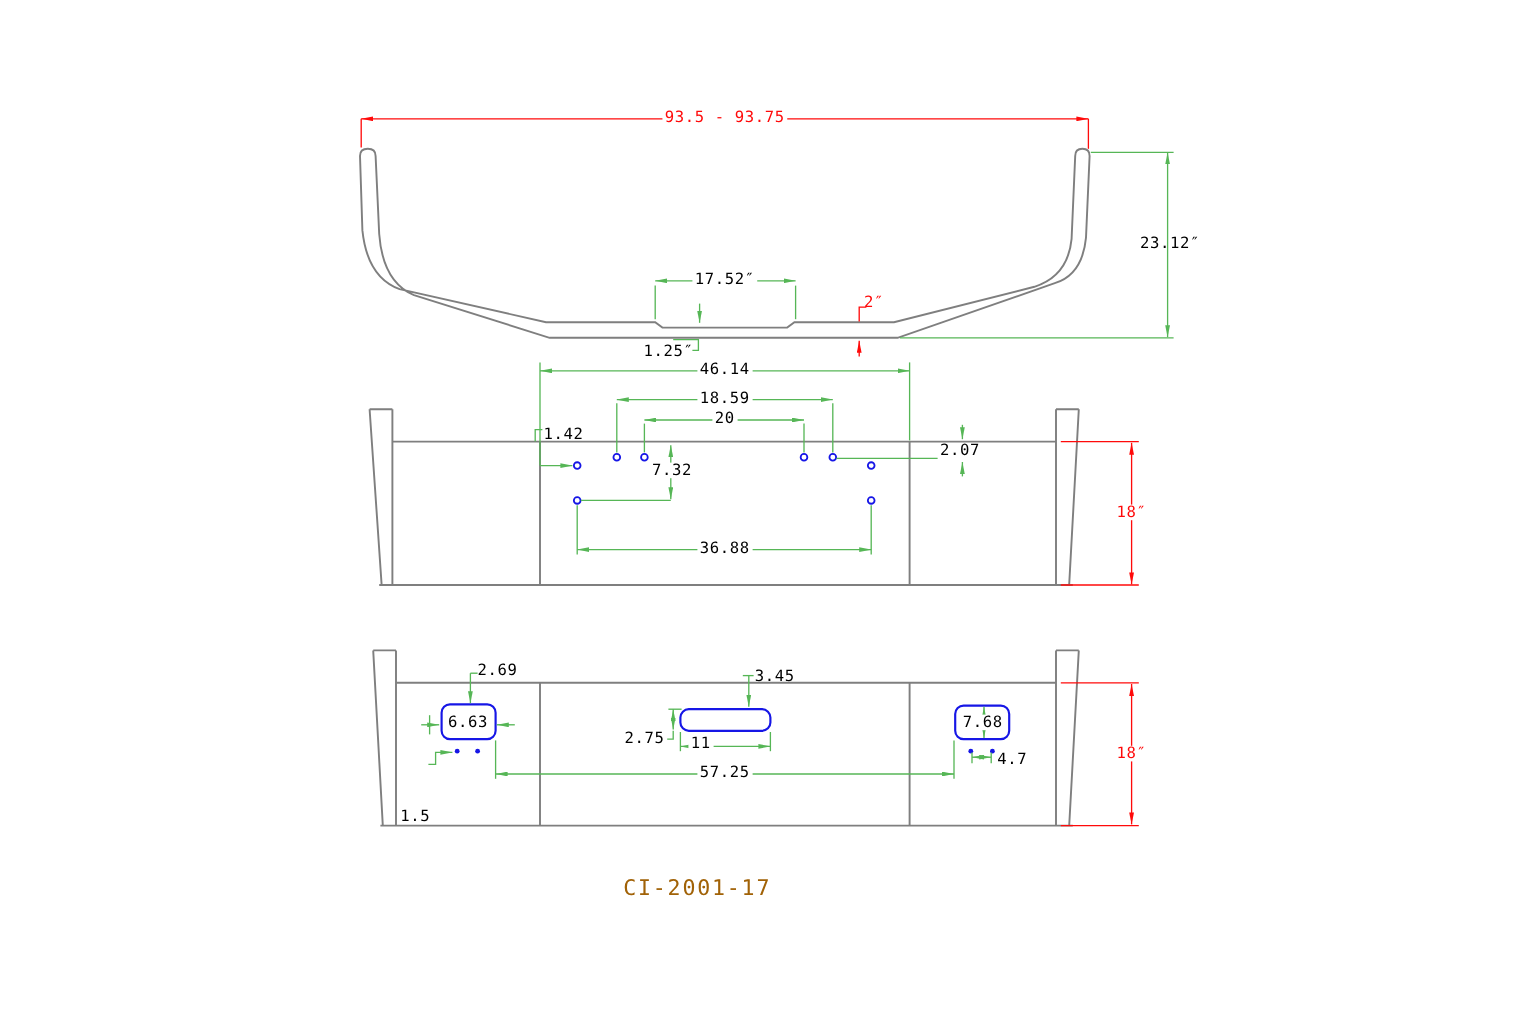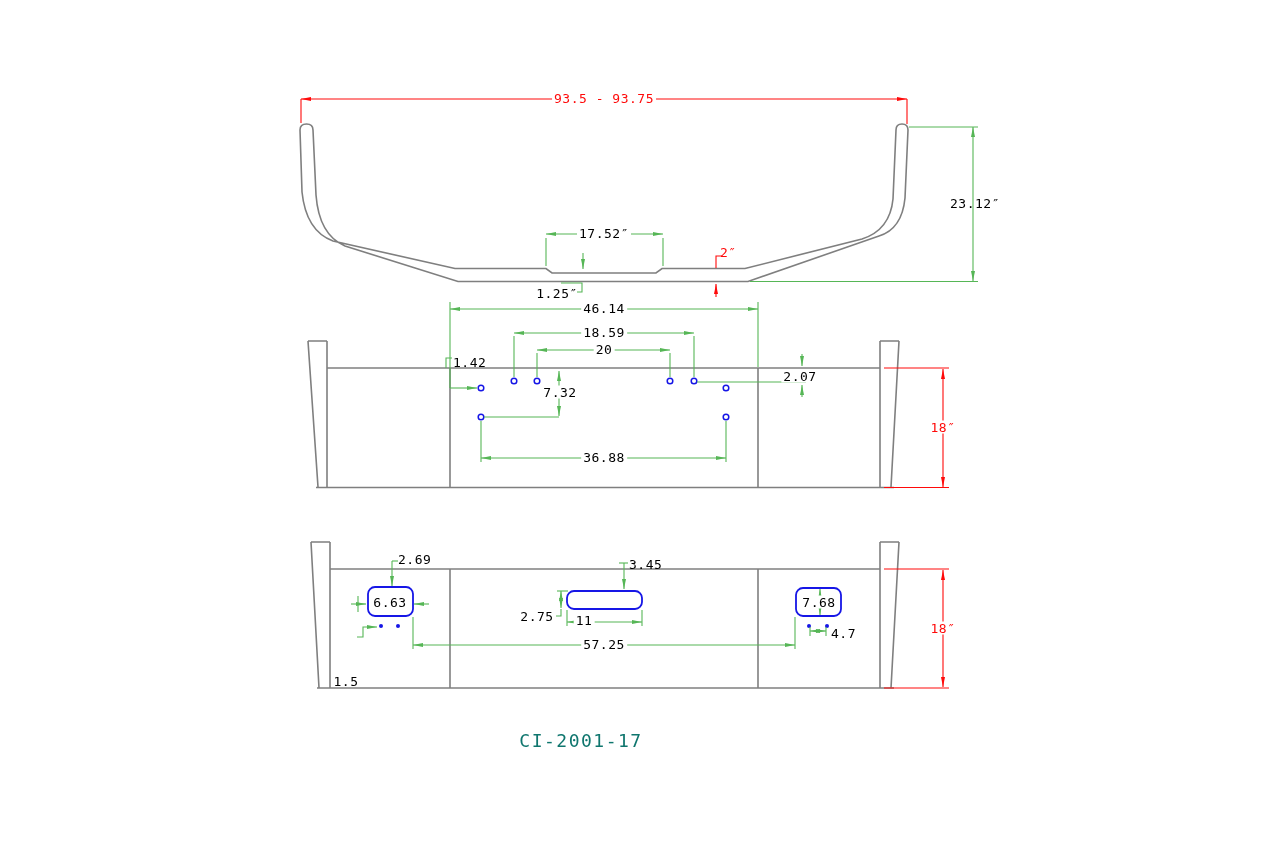--- a/index.html
+++ b/index.html
@@ -4,21 +4,21 @@
 <style>
   html,body{margin:0;padding:0;background:#ffffff;}
   #canvas{position:relative;width:1280px;height:853px;background:#ffffff;overflow:hidden;
           font-family:"DejaVu Sans Mono","Liberation Mono",monospace;}
   svg{position:absolute;left:0;top:0;}
   .lb{position:absolute;font-size:13px;line-height:1;white-space:nowrap;letter-spacing:.5px;
       transform:translate(-50%,-50%);}
   .ll{transform:translate(0,-50%);} 
   .g{color:#000000;}
   .r{color:#ff0a0a;}
-  .m{color:#0f766e;}
+  .m{color:#a16207;}
   .bg{background:#ffffff;padding:0 2px;}
   .title{font-size:18px;letter-spacing:1.5px;}
 </style>
 </head>
 <body>
 
 <div id="canvas">
 
 <svg width="1280" height="853" viewBox="0 0 1280 853">
   <defs>

